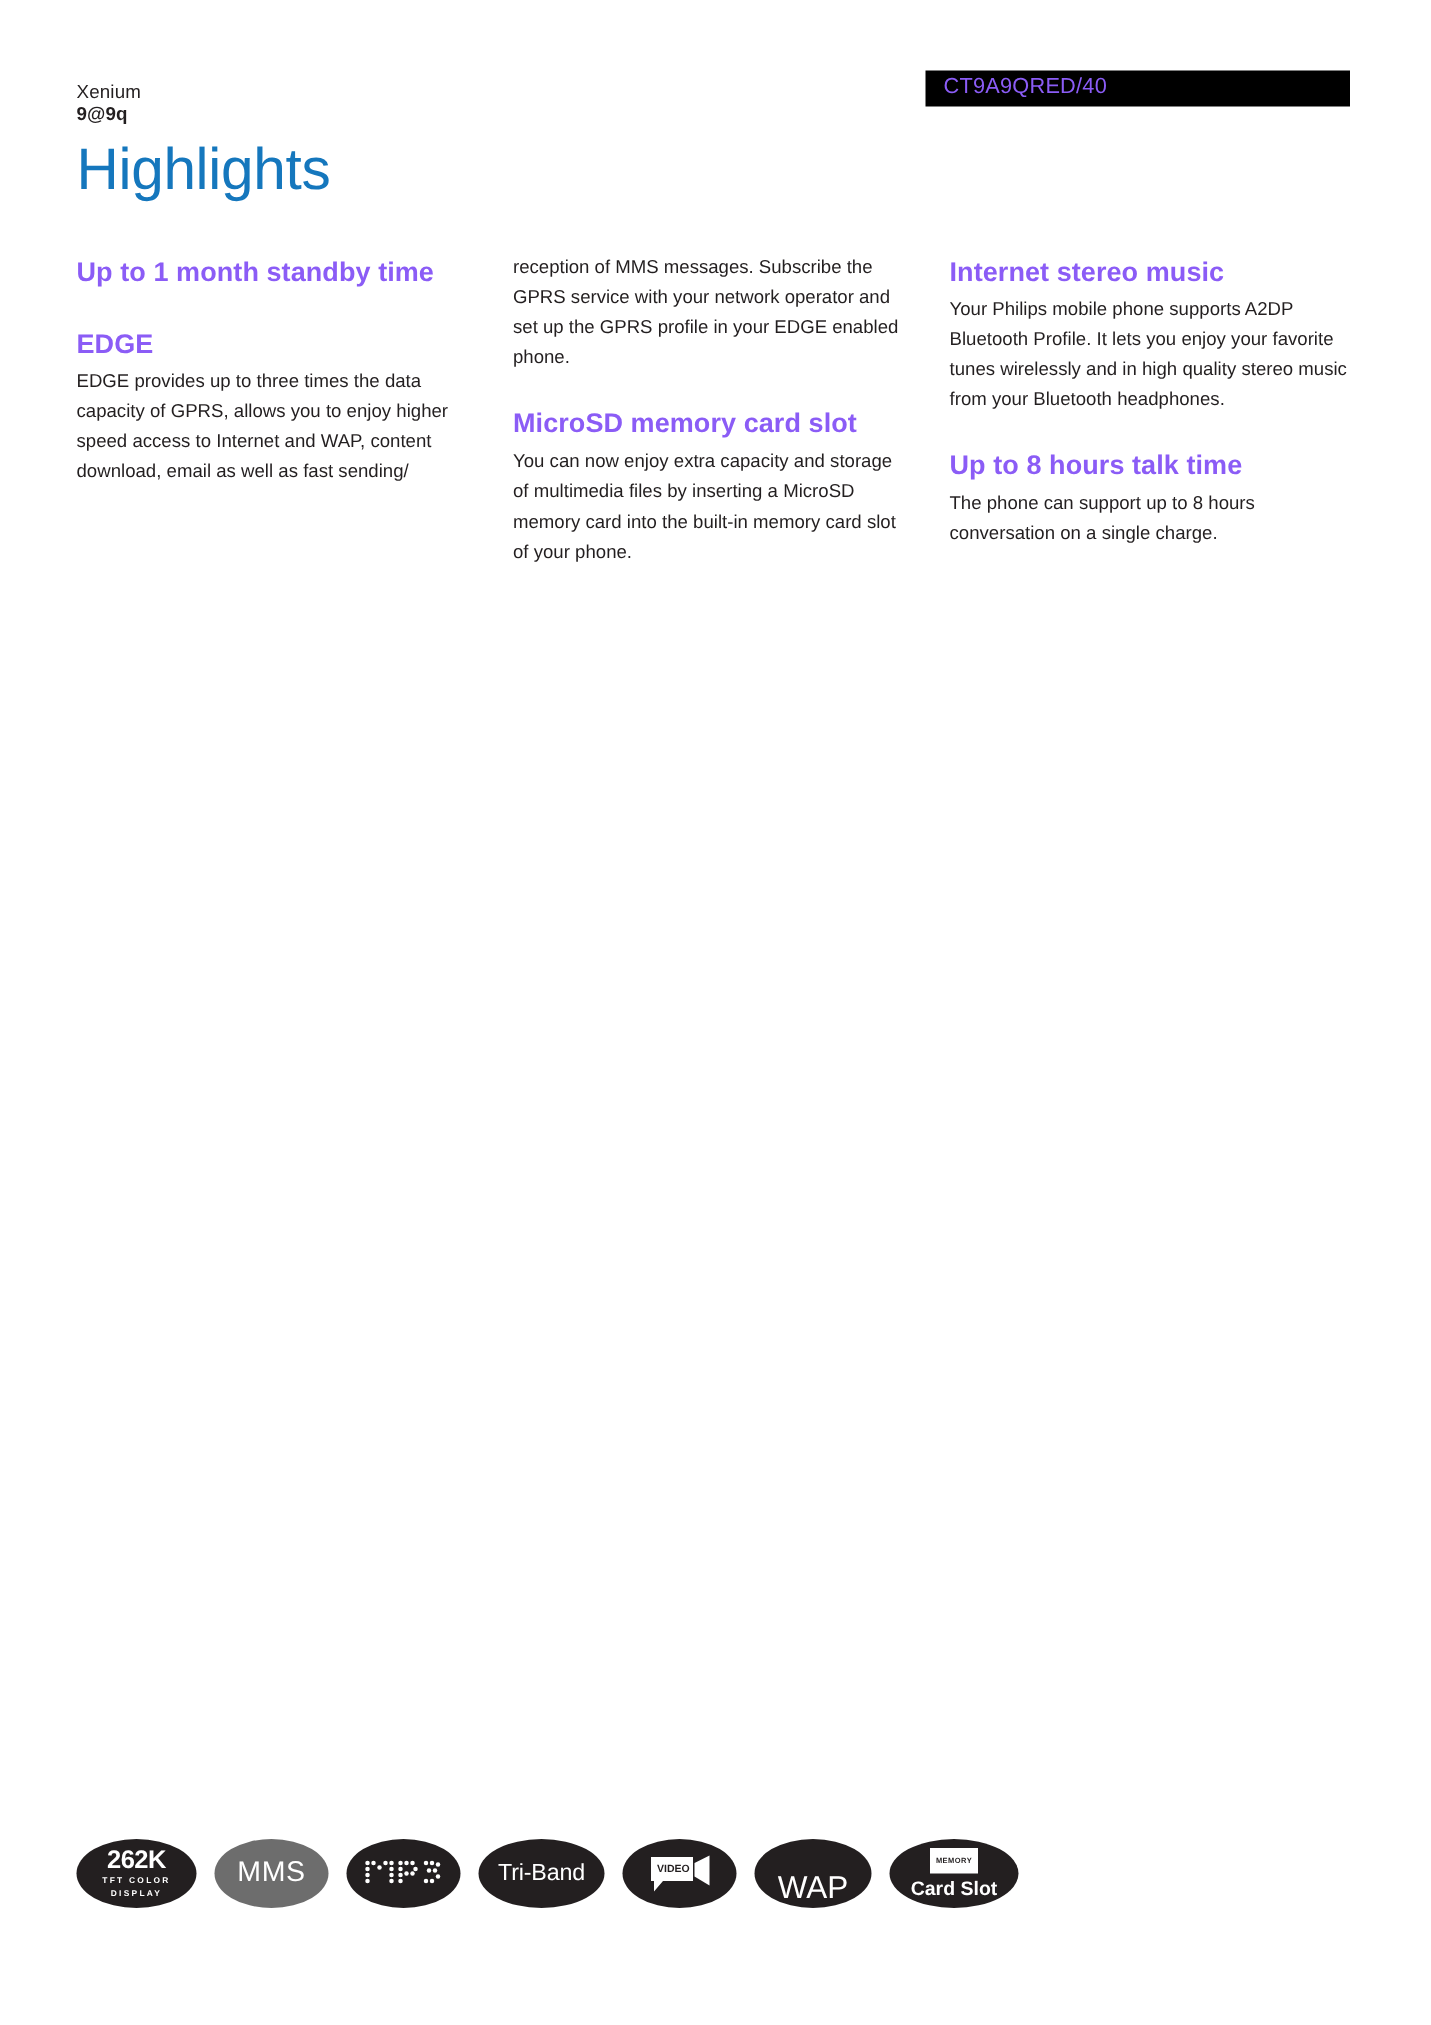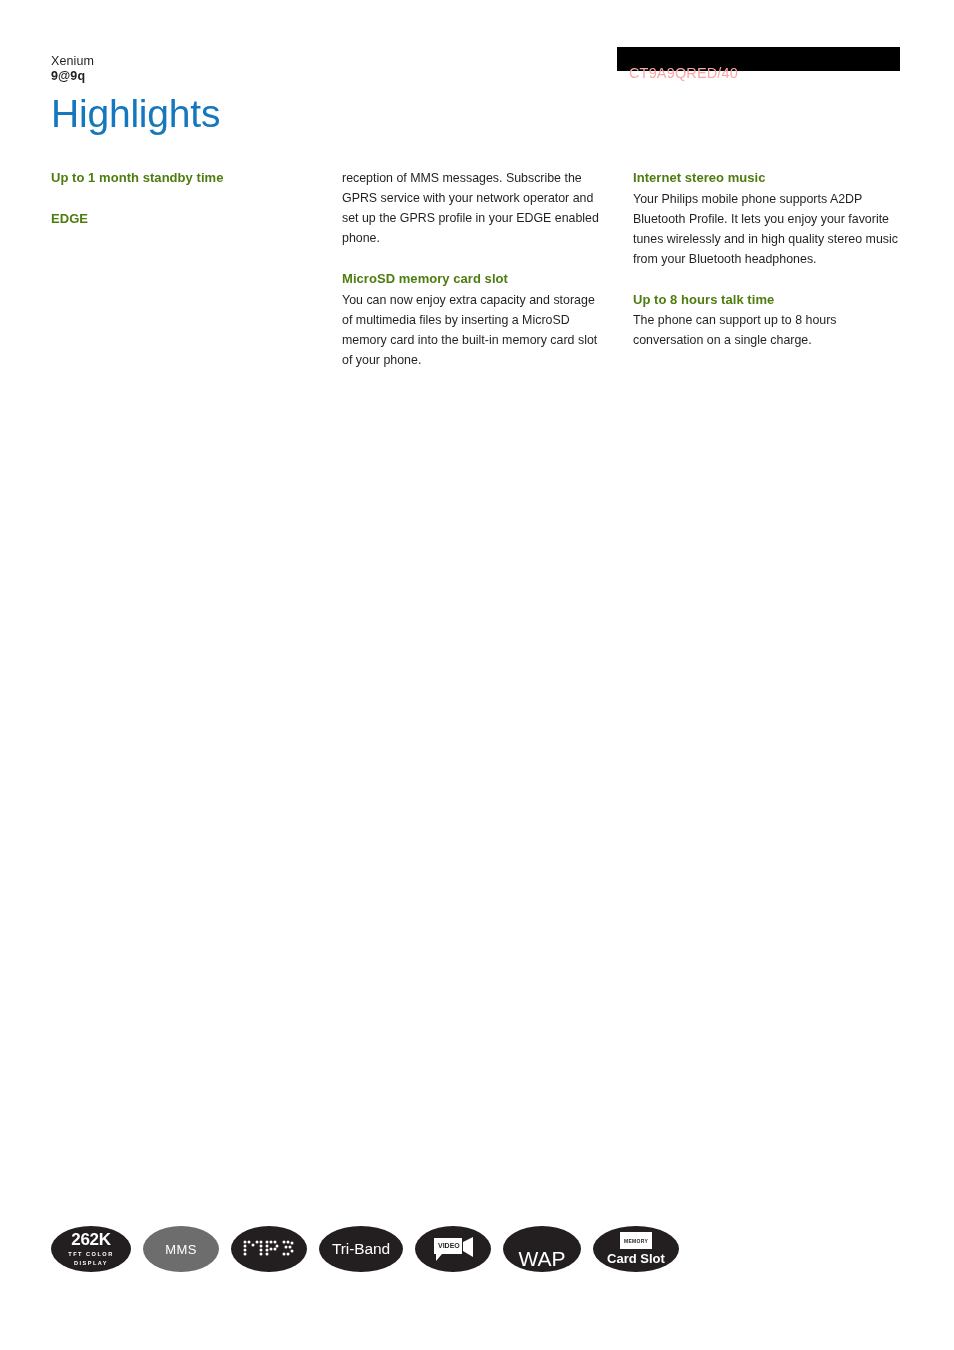--- a/index.html
+++ b/index.html
@@ -44,22 +44,22 @@
     position: absolute;
     left: 617px;
     top: 47px;
     width: 283px;
     height: 24px;
     background: #000000;
   }
   .code-bar-text {
     position: absolute;
     left: 12px;
-    top: 18px;
-    color: #fca5a5;
+    top: 3px;
+    color: #8b5cf6;
     font-size: 14.5px;
     letter-spacing: 0.15px;
     white-space: nowrap;
   }
   .page-title {
     position: absolute;
     left: 51px;
     top: 94px;
     font-size: 39px;
     font-weight: 300;
@@ -77,23 +77,23 @@
     display: flex;
     gap: 0;
   }
   .col {
     width: 266px;
     margin-right: 25px;
   }
   .col:last-child { margin-right: 0; }
 
   .feat-heading {
-    color: #4d7c0f;
-    font-weight: bold;
-    font-size: 13px;
+    color: #8b5cf6;
+    font-weight: bold;
+    font-size: 18px;
     line-height: 1.5;
     margin: 0 0 1px 0;
     letter-spacing: 0.05px;
   }
   .feat-body {
     color: #231f20;
     font-size: 12.4px;
     line-height: 1.62;
     margin: 0;
     letter-spacing: 0.01px;
@@ -146,21 +146,21 @@
   }
   .b-262k .l3 {
     font-size: 5.6px;
     font-weight: bold;
     letter-spacing: 1.5px;
     line-height: 1.45;
   }
 
   .b-mms { width: 76px; height: 46px; }
   .b-mms .l1 {
-    font-size: 13px;
+    font-size: 19px;
     font-weight: 300;
     letter-spacing: 0.4px;
   }
 
   .b-mp3 { width: 76px; height: 46px; }
 
   .b-triband { width: 84px; height: 46px; }
   .b-triband .l1 {
     font-size: 15.5px;
     font-weight: 400;
@@ -214,20 +214,21 @@
 </div>
 
 <div class="columns">
 
   <div class="col">
     <div class="feat-block">
       <p class="feat-heading">Up to 1 month standby time</p>
     </div>
     <div class="feat-block">
       <p class="feat-heading">EDGE</p>
+      <p class="feat-body">EDGE provides up to three times the data capacity of GPRS, allows you to enjoy higher speed access to Internet and WAP, content download, email as well as fast sending/</p>
     </div>
   </div>
 
   <div class="col">
     <div class="feat-block">
       <p class="cont-body">reception of MMS messages. Subscribe the GPRS service with your network operator and set up the GPRS profile in your EDGE enabled phone.</p>
     </div>
     <div class="feat-block">
       <p class="feat-heading">MicroSD memory card slot</p>
       <p class="feat-body">You can now enjoy extra capacity and storage of multimedia files by inserting a MicroSD memory card into the built-in memory card slot of your phone.</p>

